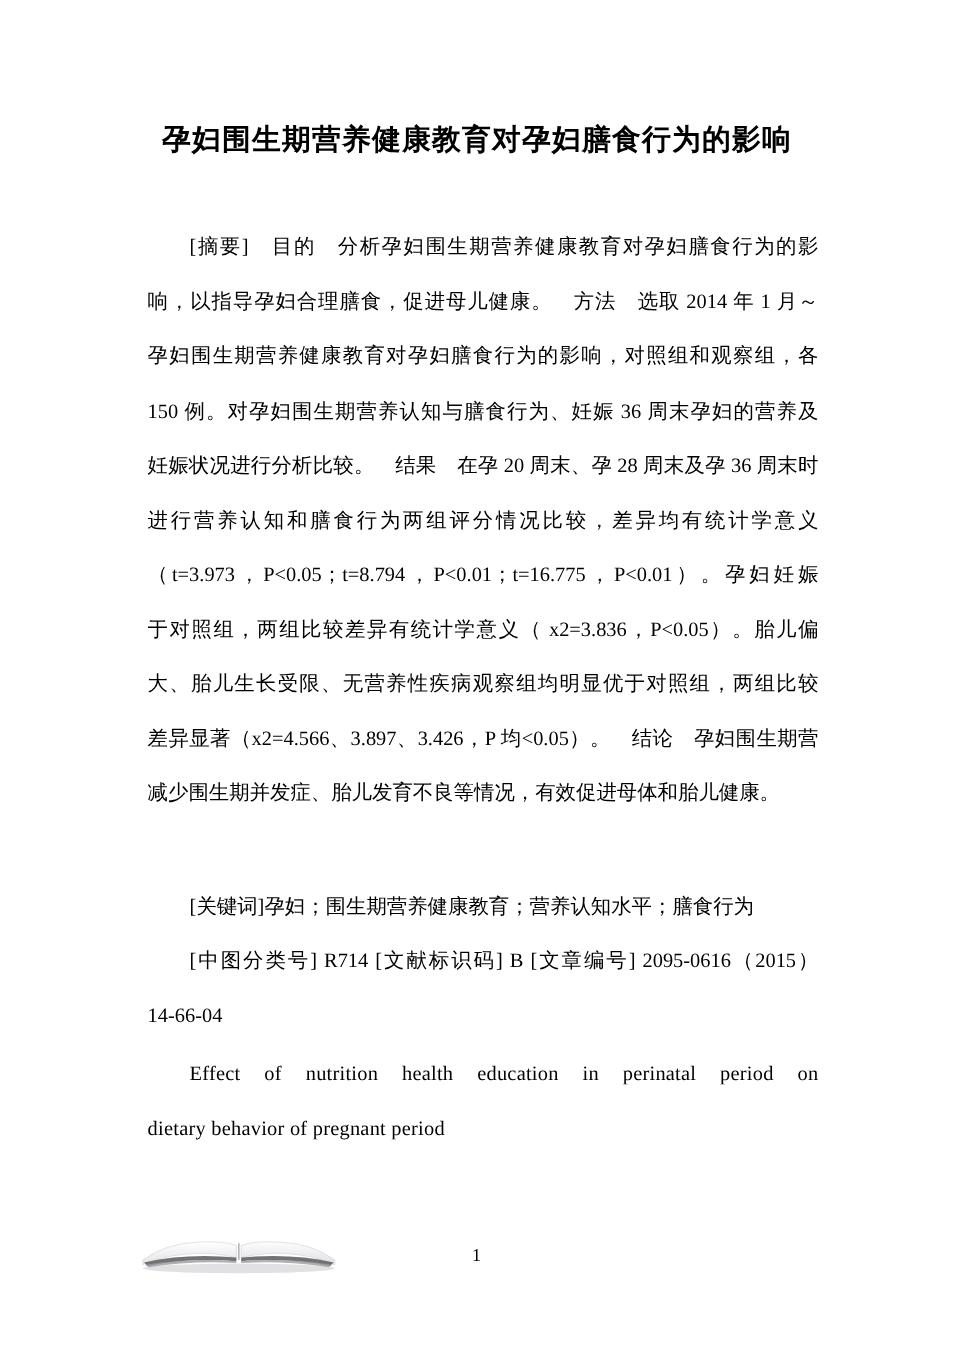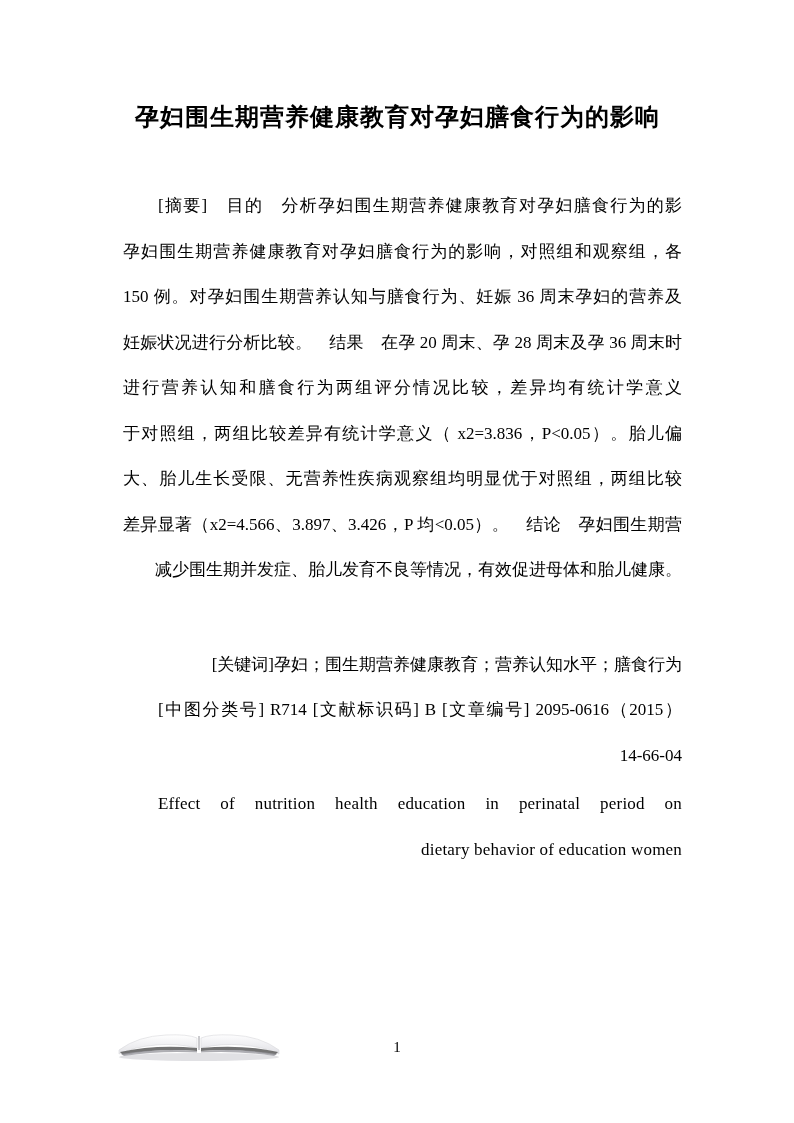--- a/index.html
+++ b/index.html
@@ -27,21 +27,21 @@
   .abstract { margin-top: 51px; }
   .line {
     margin: 5px;
     width: 559px;
     height: 40.5px;
     line-height: 40.5px;
     font-size: 17px;
     white-space: nowrap;
   }
   .just { text-align: justify; text-align-last: justify; white-space: normal; overflow: hidden; }
-  .natural { text-align: right; }
+  .natural { text-align: left; }
   .indent { text-indent: 35px; }
   .keywords-block { margin-top: 54px; }
   .english-block { margin-top: 8px; }
   .en { letter-spacing: 0.2px; }
   .book-image {
     position: absolute;
     left: 116px;
     top: 1029px;
     width: 166px;
     height: 34px;
@@ -58,39 +58,41 @@
 </style>
 </head>
 <body>
 
 <div class="page">
 
   <h1 class="title">孕妇围生期营养健康教育对孕妇膳食行为的影响</h1>
 
   <div class="abstract">
     <p class="line just indent">[摘要]　目的　分析孕妇围生期营养健康教育对孕妇膳食行为的影</p>
+    <p class="line just">响，以指导孕妇合理膳食，促进母儿健康。　方法　选取 2014 年 1 月～</p>
     <p class="line just">孕妇围生期营养健康教育对孕妇膳食行为的影响，对照组和观察组，各</p>
     <p class="line just">150 例。对孕妇围生期营养认知与膳食行为、妊娠 36 周末孕妇的营养及</p>
     <p class="line just">妊娠状况进行分析比较。　结果　在孕 20 周末、孕 28 周末及孕 36 周末时</p>
     <p class="line just">进行营养认知和膳食行为两组评分情况比较，差异均有统计学意义</p>
+    <p class="line just">（t=3.973，P&lt;0.05；t=8.794，P&lt;0.01；t=16.775，P&lt;0.01）。孕妇妊娠</p>
     <p class="line just">于对照组，两组比较差异有统计学意义（ x2=3.836，P&lt;0.05）。胎儿偏</p>
     <p class="line just">大、胎儿生长受限、无营养性疾病观察组均明显优于对照组，两组比较</p>
     <p class="line just">差异显著（x2=4.566、3.897、3.426，P 均&lt;0.05）。　结论　孕妇围生期营</p>
     <p class="line natural">减少围生期并发症、胎儿发育不良等情况，有效促进母体和胎儿健康。</p>
   </div>
 
   <div class="keywords-block">
     <p class="line natural indent">[关键词]孕妇；围生期营养健康教育；营养认知水平；膳食行为</p>
     <p class="line just indent">[中图分类号] R714 [文献标识码] B [文章编号] 2095-0616（2015）</p>
     <p class="line natural">14-66-04</p>
   </div>
 
   <div class="english-block">
     <p class="line en just indent">Effect of nutrition health education in perinatal period on</p>
-    <p class="line en natural">dietary behavior of education women</p>
+    <p class="line en natural">dietary behavior of pregnant period</p>
   </div>
 
   <div class="book-image">
     <svg viewBox="0 0 166 34" width="166" height="34" xmlns="http://www.w3.org/2000/svg" aria-hidden="true">
       <defs>
         <linearGradient id="pgL" x1="0" y1="0" x2="0" y2="1">
           <stop offset="0" stop-color="#ffffff"></stop>
           <stop offset="1" stop-color="#e3e3e7"></stop>
         </linearGradient>
         <linearGradient id="pgR" x1="0" y1="0" x2="0" y2="1">

